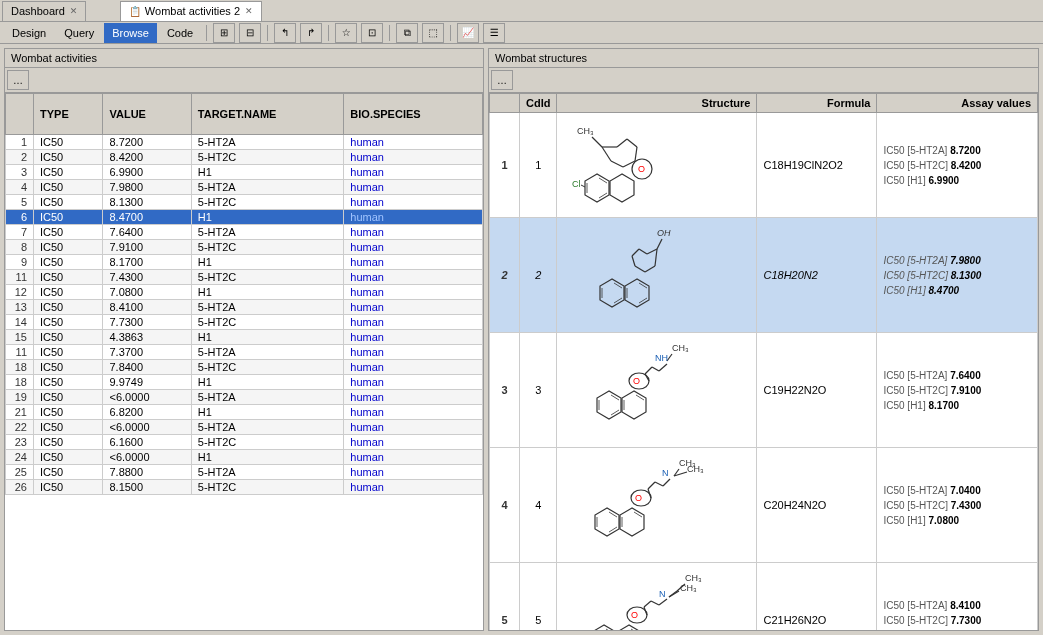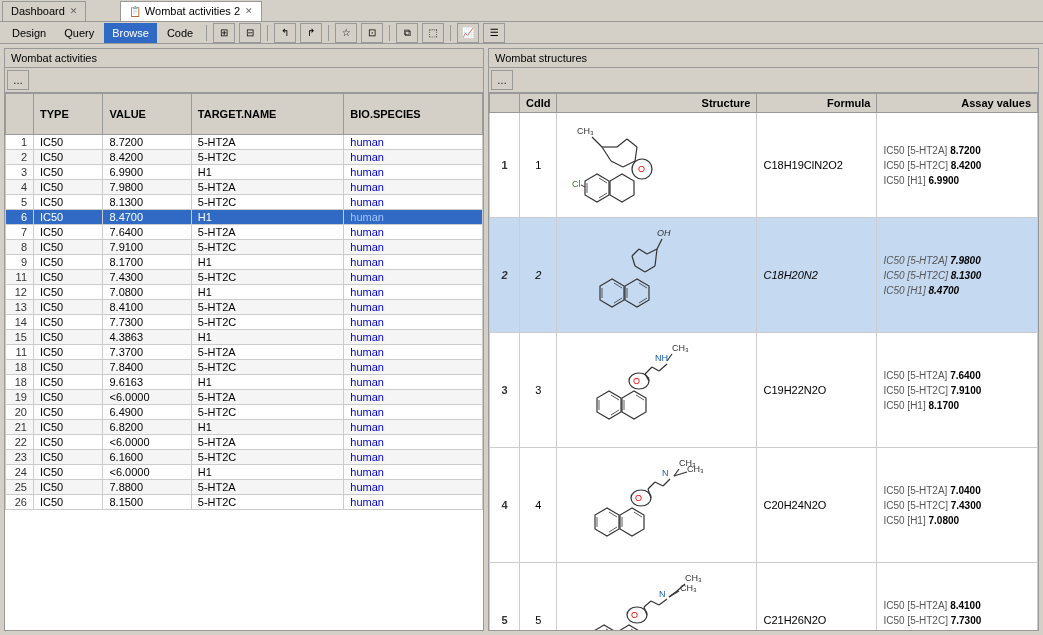--- a/index.html
+++ b/index.html
@@ -357,36 +357,29 @@
             <tr>
     <td class="row-num">18</td>
     <td>IC50</td>
     <td>7.8400</td>
     <td>5-HT2C</td>
     <td class="human-link" style="color:#0000cc">human</td>
   </tr>
             <tr>
     <td class="row-num">18</td>
     <td>IC50</td>
-    <td>9.6163</td>
+    <td>9.9749</td>
     <td>H1</td>
     <td class="human-link" style="color:#0000cc">human</td>
   </tr>
             <tr>
     <td class="row-num">19</td>
     <td>IC50</td>
     <td>&lt;6.0000</td>
     <td>5-HT2A</td>
-    <td class="human-link" style="color:#0000cc">human</td>
-  </tr>
-            <tr>
-    <td class="row-num">20</td>
-    <td>IC50</td>
-    <td>6.4900</td>
-    <td>5-HT2C</td>
     <td class="human-link" style="color:#0000cc">human</td>
   </tr>
             <tr>
     <td class="row-num">21</td>
     <td>IC50</td>
     <td>6.8200</td>
     <td>H1</td>
     <td class="human-link" style="color:#0000cc">human</td>
   </tr>
             <tr>

